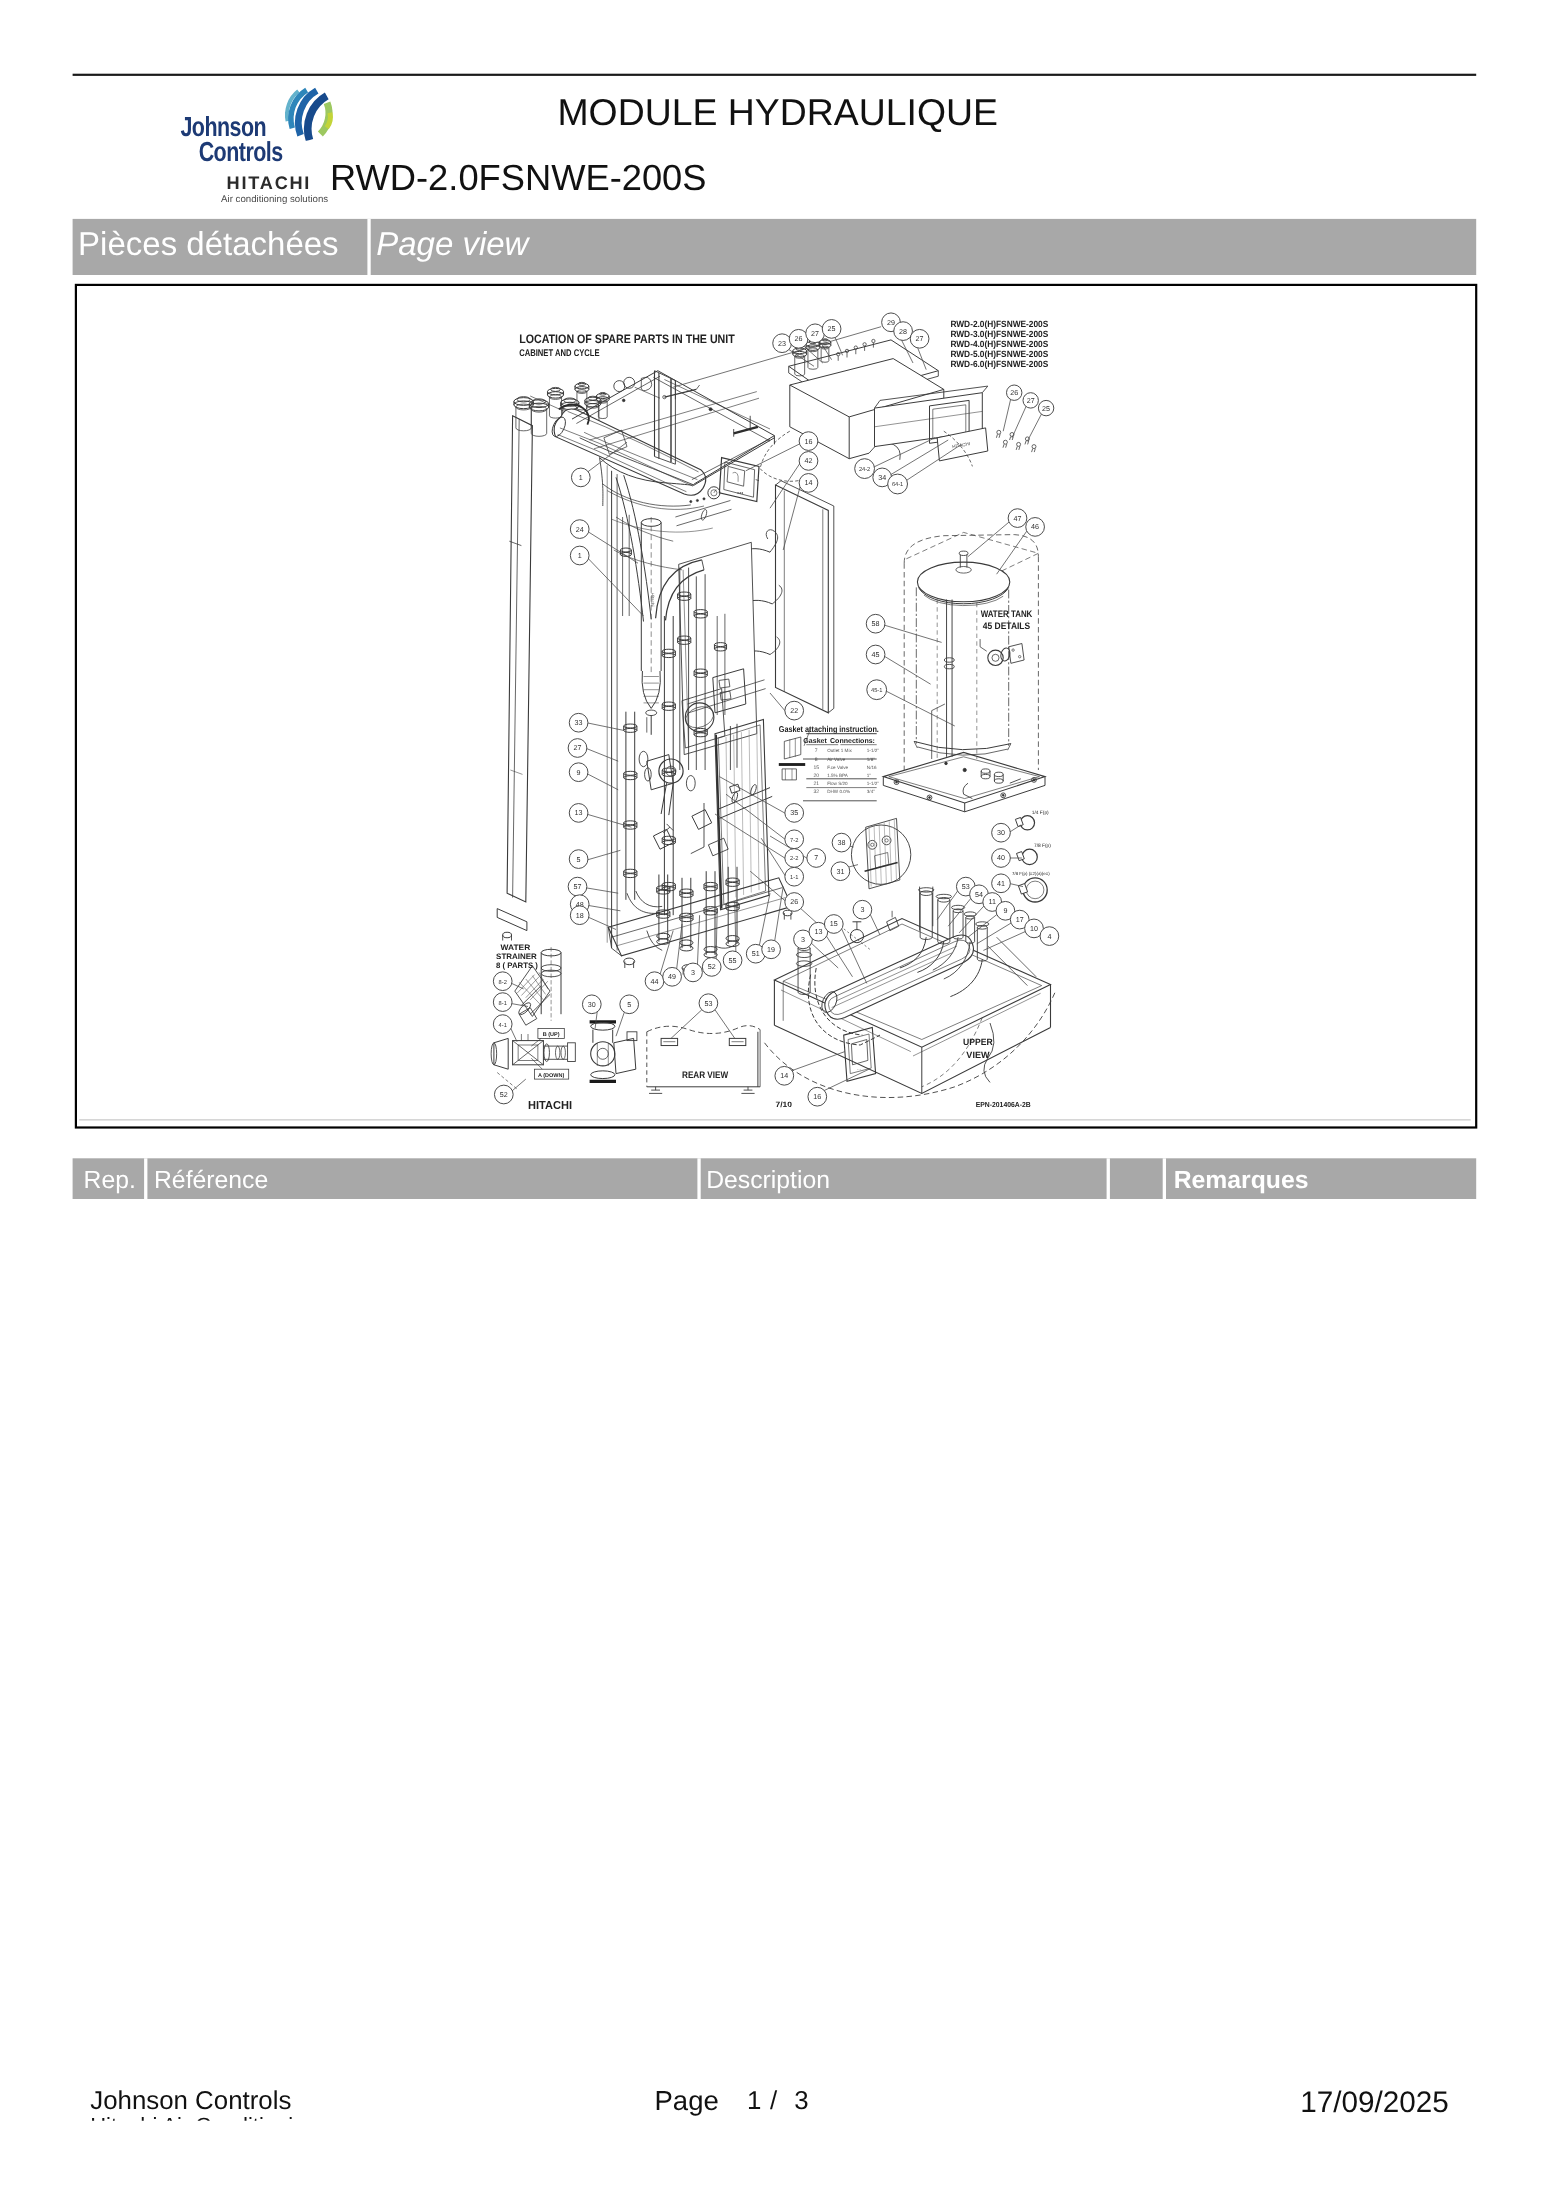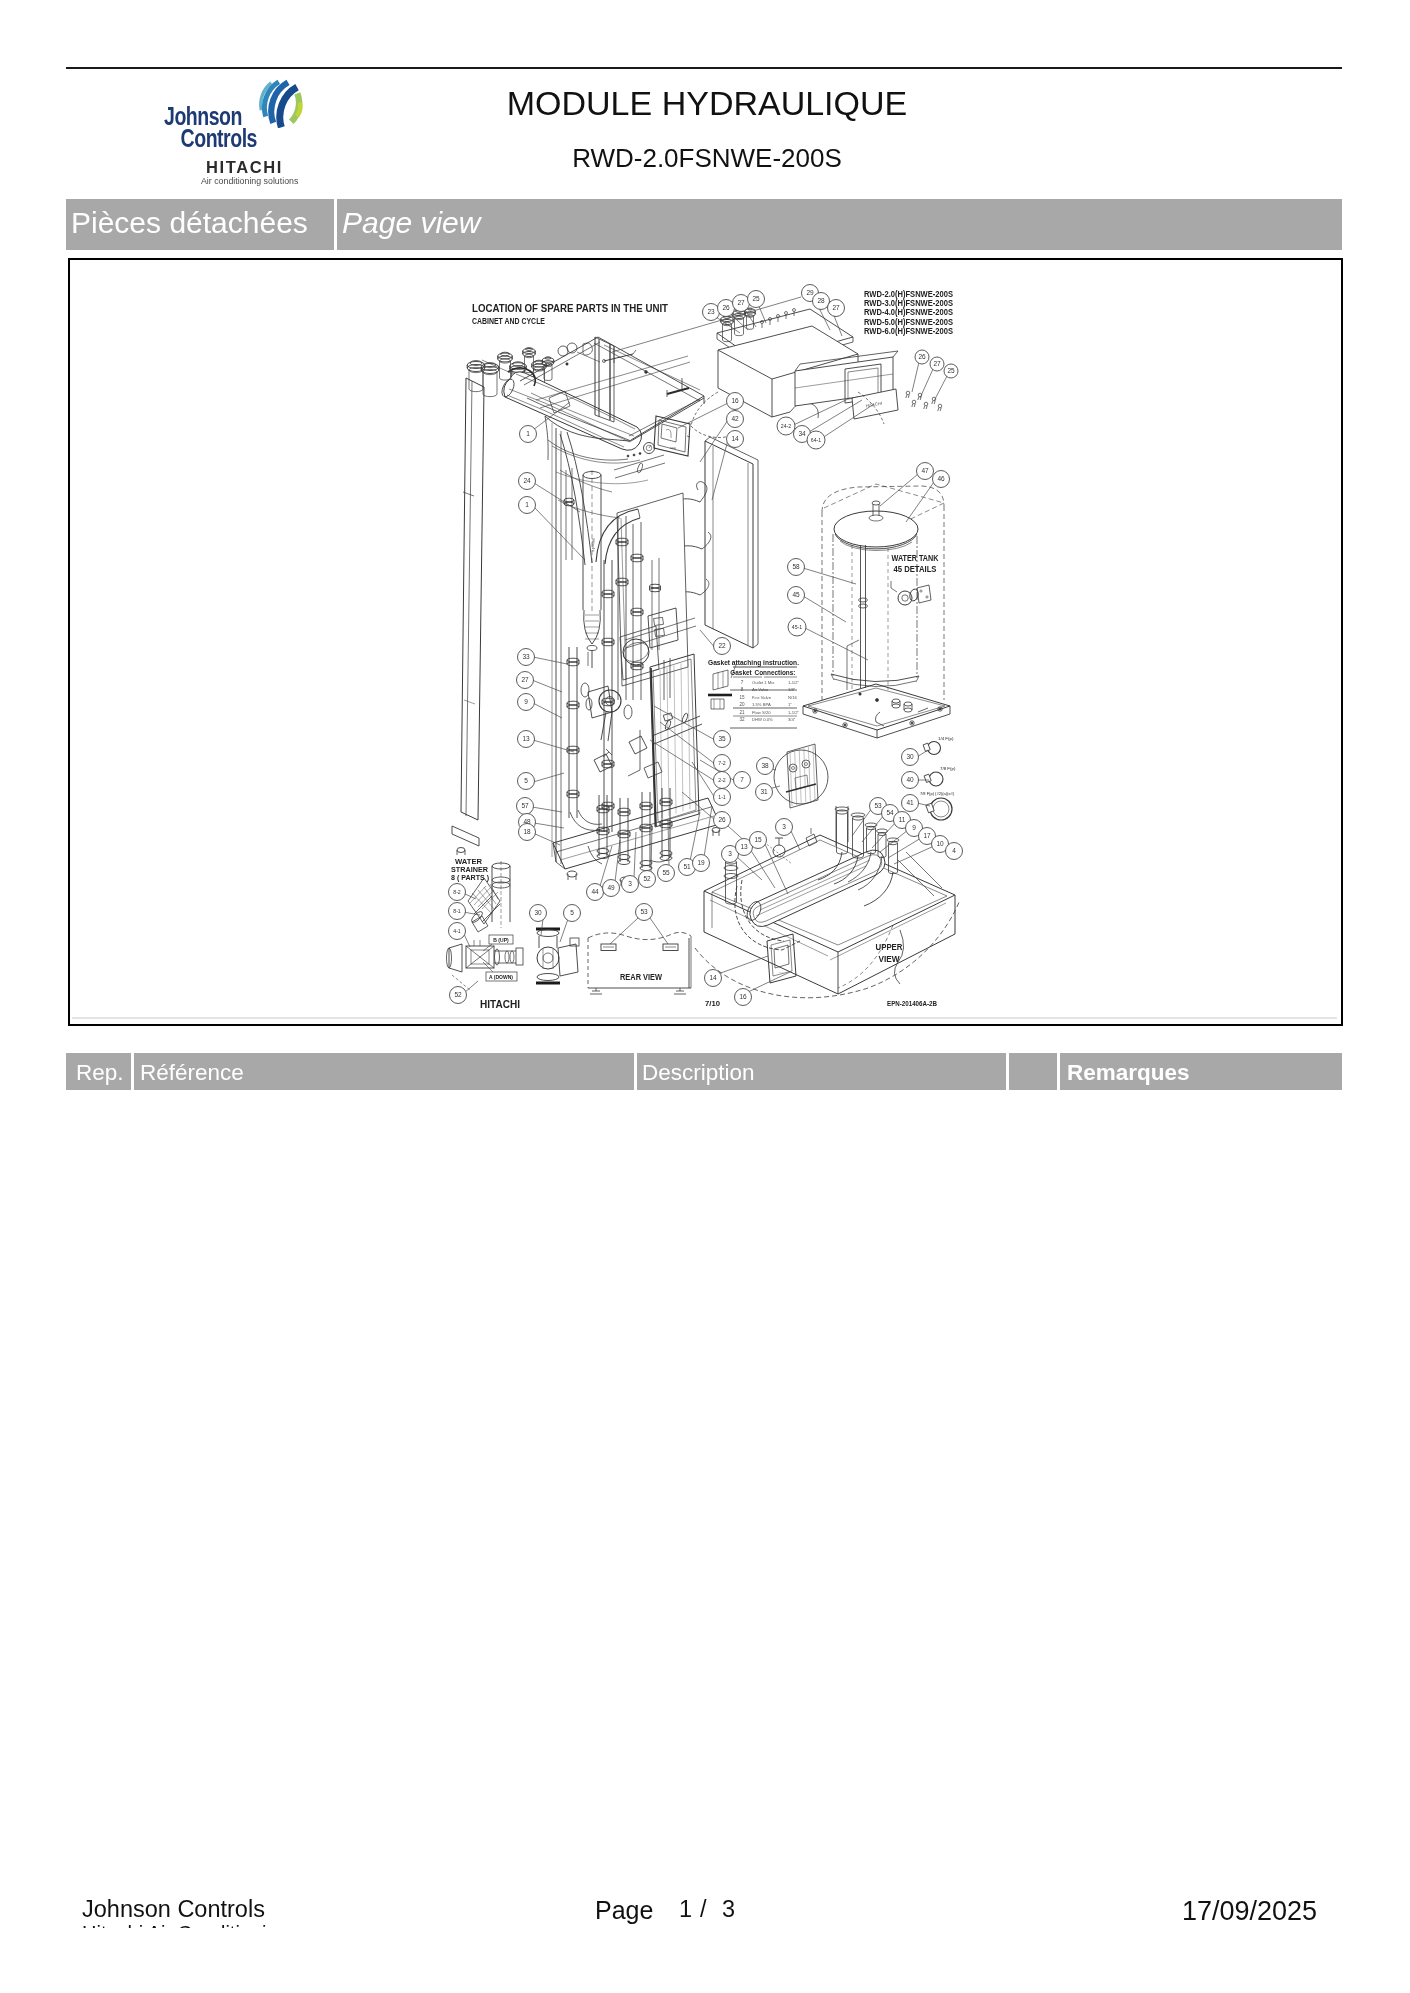--- a/index.html
+++ b/index.html
@@ -24,21 +24,21 @@
     <path d="M38,10 A23,25 0 0 1 40,39" stroke="#9dc860" stroke-width="6.4"></path>
     <path d="M43,18 A13,15 0 0 1 44,32" stroke="#c3d438" stroke-width="4.6"></path>
   </g>
 </svg>
 
 <div class="abs" style="left:206px;top:158px;width:110px;color:#2b2b2b;font-weight:bold;font-size:16.5px;letter-spacing:1.6px;">HITACHI</div>
 <div class="abs" style="left:201px;top:176px;width:120px;color:#4a4a4a;font-size:8.8px;">Air conditioning solutions</div>
 
 <div class="abs" style="left:300px;top:84px;width:814px;text-align:center;font-size:34px;color:#111;">MODULE HYDRAULIQUE</div>
 
-<div class="abs" style="left:300px;top:143px;width:814px;text-align:center;font-size:26px;color:#111;">RWD-2.0FSNWE-200S</div>
+<div class="abs" style="left:300px;top:143px;width:814px;text-align:left;font-size:33px;color:#111;">RWD-2.0FSNWE-200S</div>
 
 <div class="abs" style="left:66px;top:199px;width:1276px;height:51px;background:#a8a8a8;"></div>
 <div class="abs" style="left:71px;top:206px;font-size:30px;color:#fff;">Pièces détachées</div>
 
 <div class="abs" style="left:334px;top:199px;width:3px;height:51px;background:#fff;"></div>
 
 <div class="abs" style="left:342px;top:206px;font-size:30px;color:#fff;font-style:italic;">Page view</div>
 
 <div class="abs" style="left:68px;top:258px;width:1271px;height:764px;border:2px solid #000;"></div>
 

